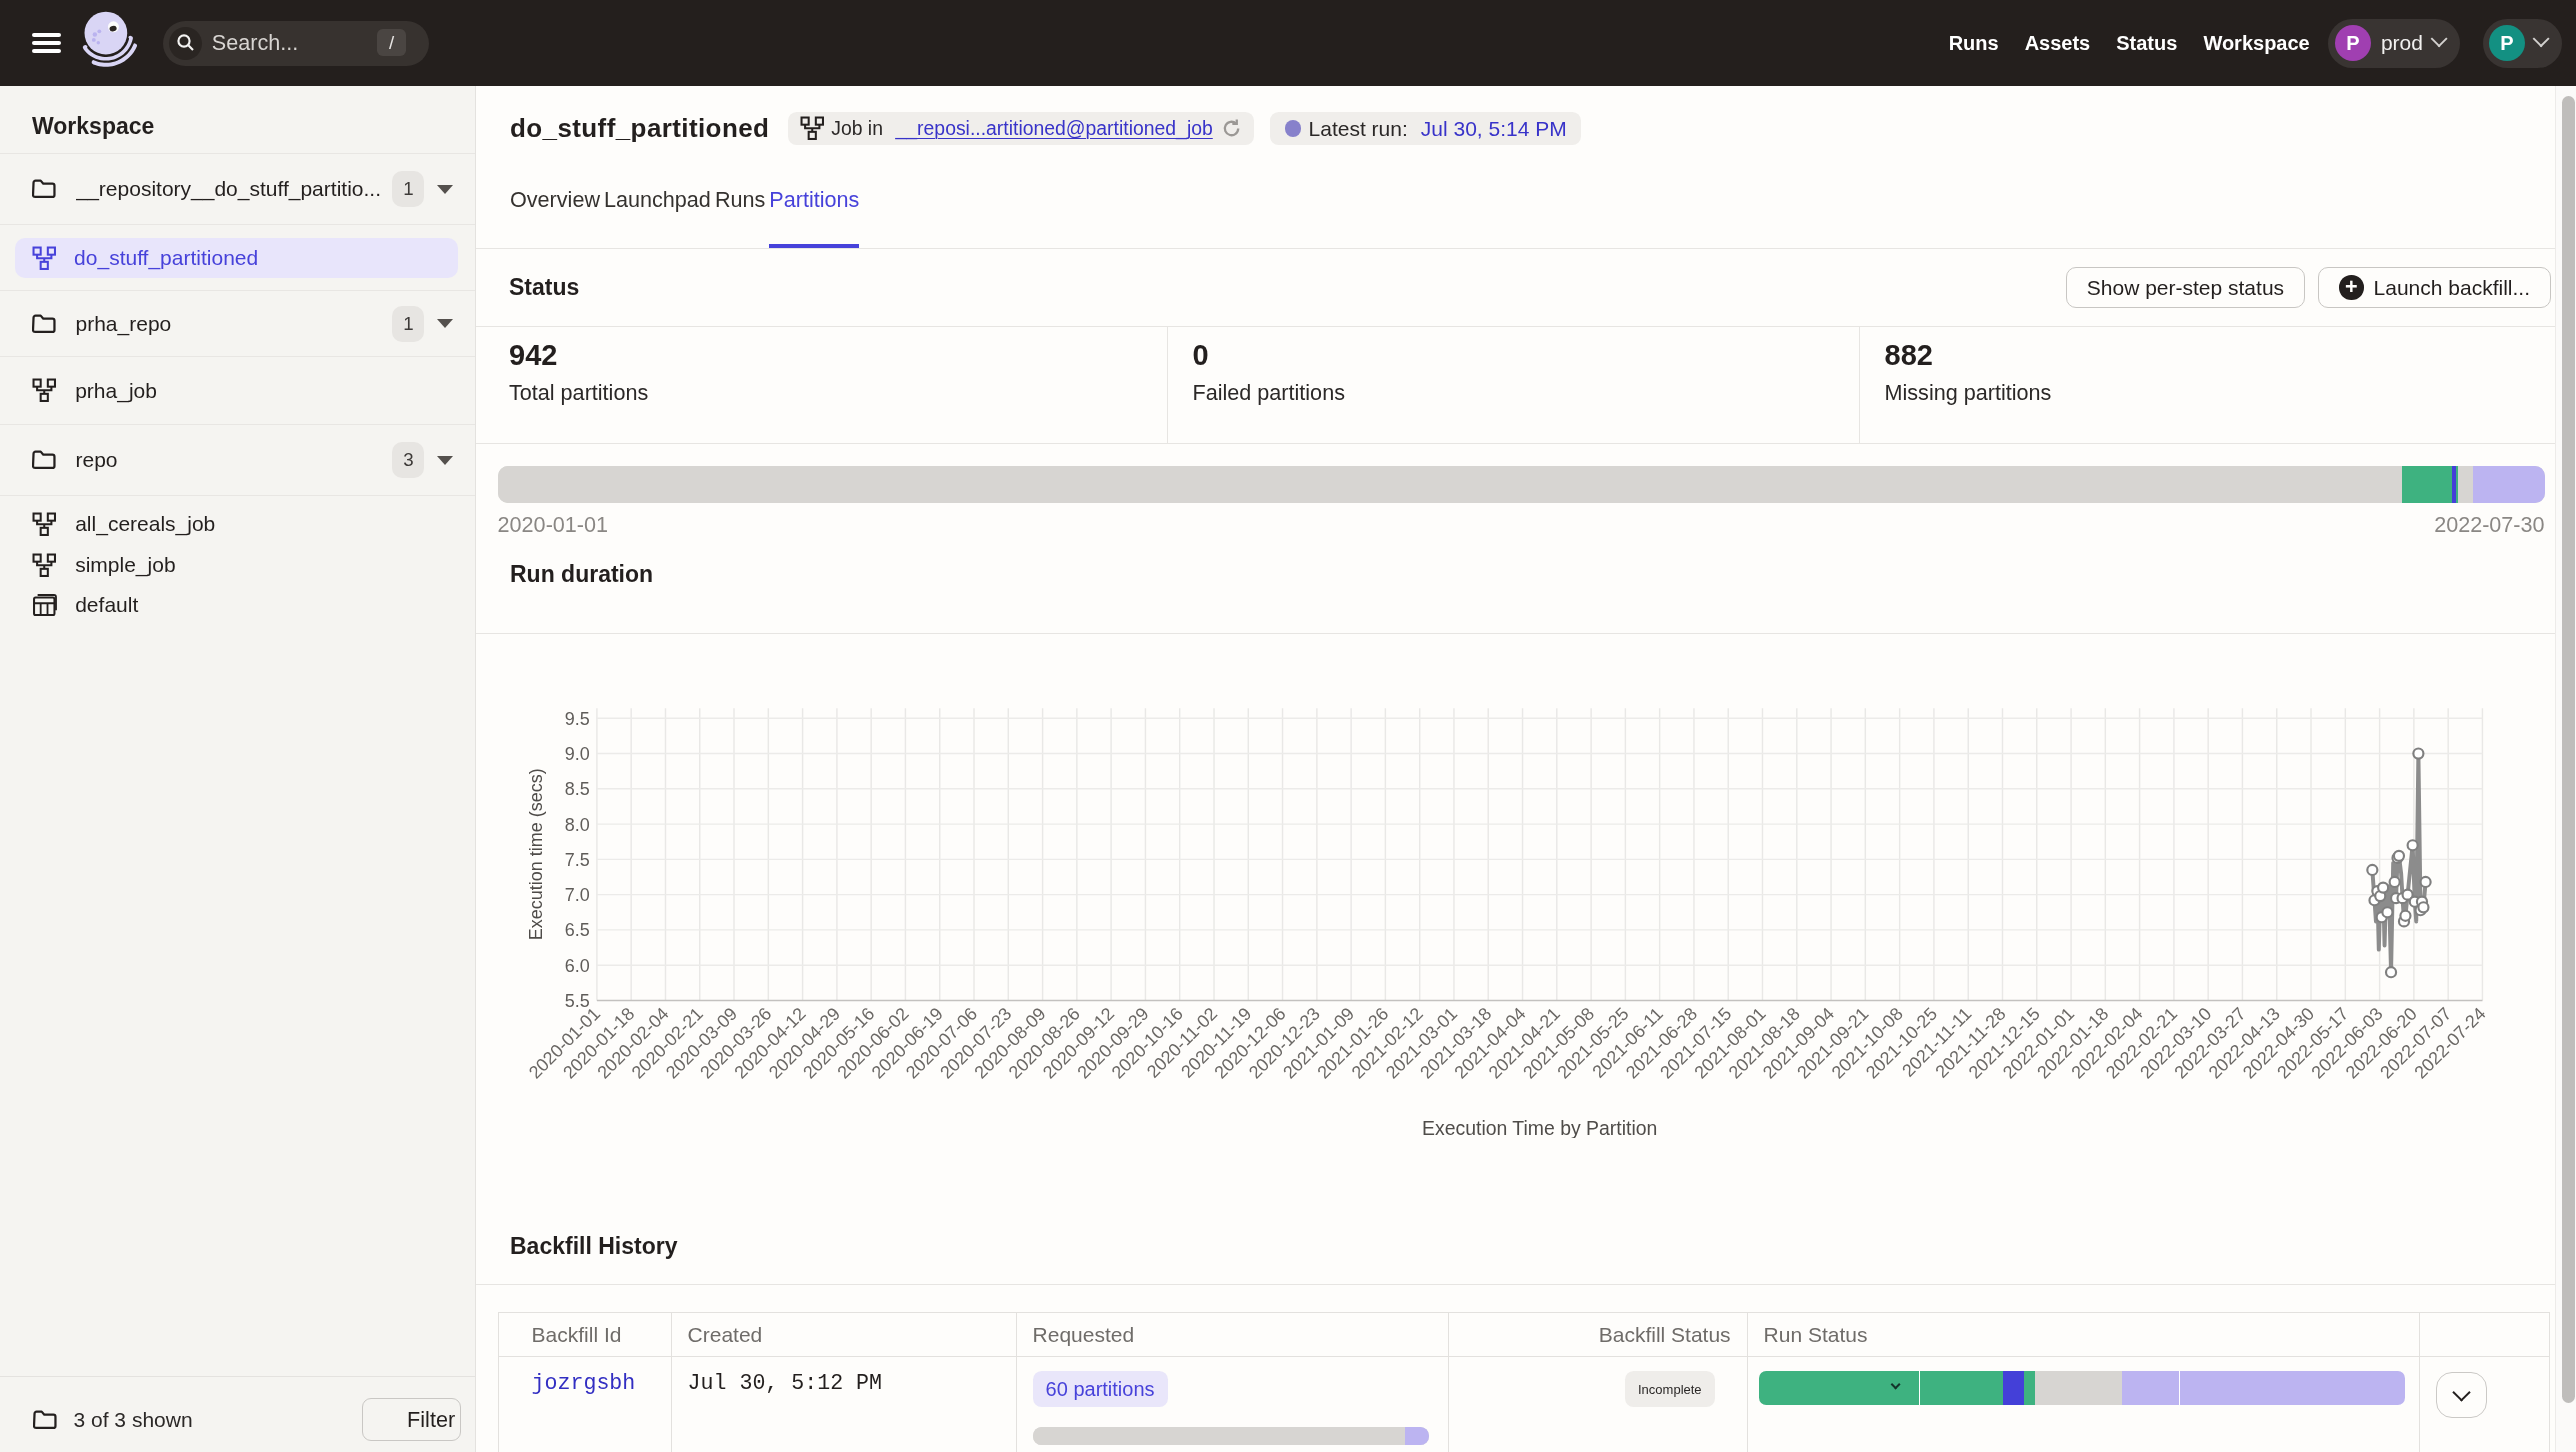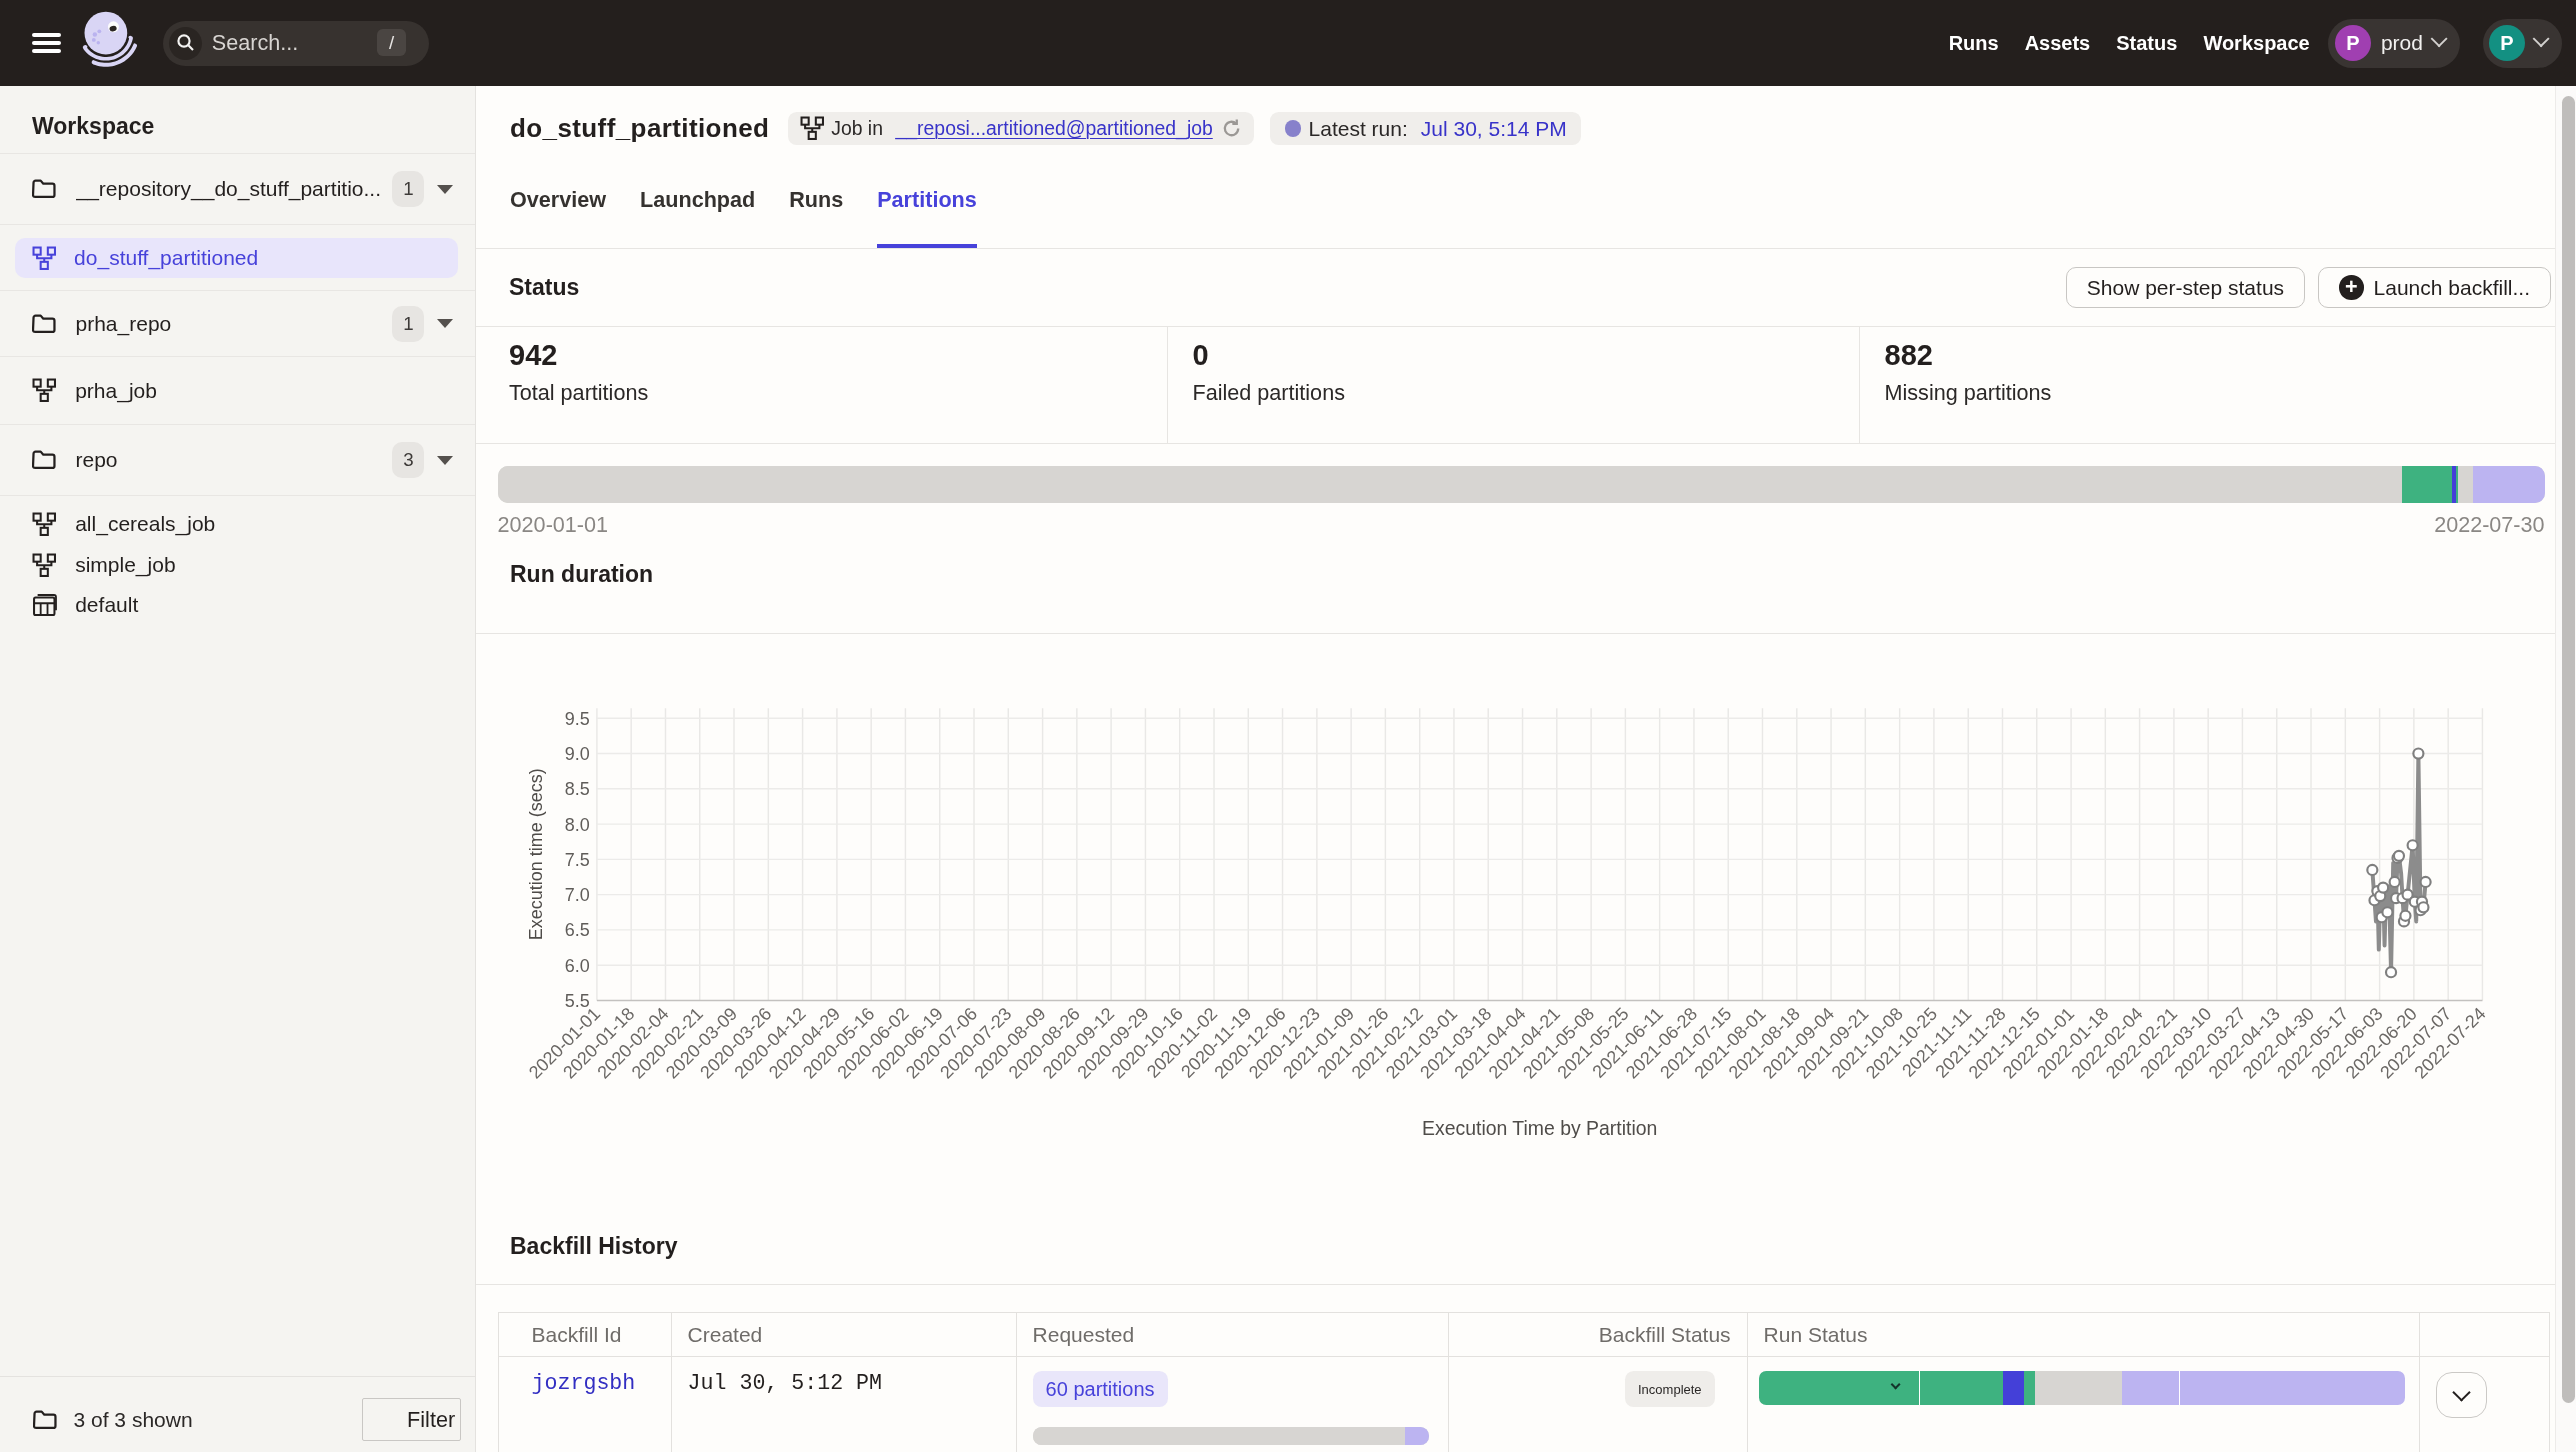--- a/index.html
+++ b/index.html
@@ -33,32 +33,32 @@
 .sb-sel-wrap { height:66px; border-top:1.4px solid #E8E6E3; padding:13px 17.3px 0 15px; }
 .sb-sel { height:40px; background:#E8E5FB; border-radius:10px; display:flex; align-items:center; padding-left:17.3px; color:#4742DA; font-size:21px; }
 .sb-sel .lab { margin-left:17.3px; }
 .sb-plain { height:68px; border-top:1.4px solid #E8E6E3; display:flex; align-items:center; padding-left:32px; font-size:21px; }
 .sb-plain .lab { margin-left:18.7px; }
 .sb-sect { color:#6F6C69; font-size:21px; padding:24px 0 0 32px; }
 .sb-item { display:flex; align-items:center; padding-left:32px; margin-top:16px; font-size:21px; }
 .sb-item .lab { margin-left:18.7px; }
 .sb-bottom { position:absolute; left:0; right:0; bottom:0; height:76px; border-top:1.4px solid #E4E2DF; display:flex; align-items:center; padding:10px 14.4px 0 33px; background:#F5F4F1; }
 .sb-bottom .lab { margin-left:16px; font-size:21px; color:#2b2827; }
-.btn-filter { margin-left:auto; width:99px; height:43px; border:1.4px solid #C9C7C4; border-radius:2px; background:transparent; display:flex; align-items:center; justify-content:center; font-size:21.6px; color:#231F1E;padding-left:40px; }
+.btn-filter { margin-left:auto; width:99px; height:43px; border:1.4px solid #C9C7C4; border-radius:9px; background:transparent; display:flex; align-items:center; justify-content:center; font-size:21.6px; color:#231F1E;padding-left:40px; }
 
 
 .main { position:absolute; left:476px; top:86px; right:0; bottom:0; background:#FEFDFB; }
 .hdr { height:163px; border-bottom:1.4px solid #E7E5E2; position:relative; }
 .title-row { display:flex; align-items:center; padding:26px 0 0 34px; }
 .title { font-size:26px; font-weight:700; letter-spacing:0.4px; }
 .tagpill { margin-left:18.7px; height:33px; background:#F0EEEB; border-radius:8.6px; display:flex; align-items:center; padding:0 11.5px; font-size:19.4px; color:#2b2827; gap:7.2px; }
 .tagpill a { color:#3833C9; text-decoration:underline; text-underline-offset:2.9px; text-decoration-thickness:1.4px; }
 .latest { margin-left:16px; font-size:21px !important; padding:0 14.4px !important; }
 .dot { width:16.5px; height:16.5px; border-radius:50%; background:#8781CB; }
-.tabs { position:absolute; left:34px; bottom:0; display:flex; gap:34px; font-size:21.6px; font-weight:700; color:#35322F; }
+.tabs { position:absolute; left:34px; bottom:0; display:flex; gap:4px; font-size:21.6px; font-weight:400; color:#35322F; }
 .tab { padding-bottom:35px; position:relative; }
 .tab.active { color:#4742DA; }
 .tab.active:after { content:""; position:absolute; left:0; right:0; bottom:0; height:4.3px; background:#4742DA; }
 
 .statusrow { height:77px; display:flex; align-items:center; padding:0 25px 0 33px; }
 .statusrow .h { font-size:23px; font-weight:700; }
 .btn { height:41px; border:1.4px solid #C8C6C3; border-radius:10px; background:#FEFDFB; display:flex; align-items:center; font-size:21px; color:#231F1E; padding:0 20px; }
 .btn .plus { width:24.5px; height:24.5px; background:#231F1E; border-radius:50%; color:#FEFDFB; font-size:21.6px; line-height:24.5px; text-align:center; margin-right:10px; font-weight:700; }
 .stats { height:118px; border-top:1.4px solid #E7E5E2; border-bottom:1.4px solid #E7E5E2; display:flex; }
 .stat { border-left:1.4px solid #E7E5E2; padding:11.5px 0 0 24.5px; }

